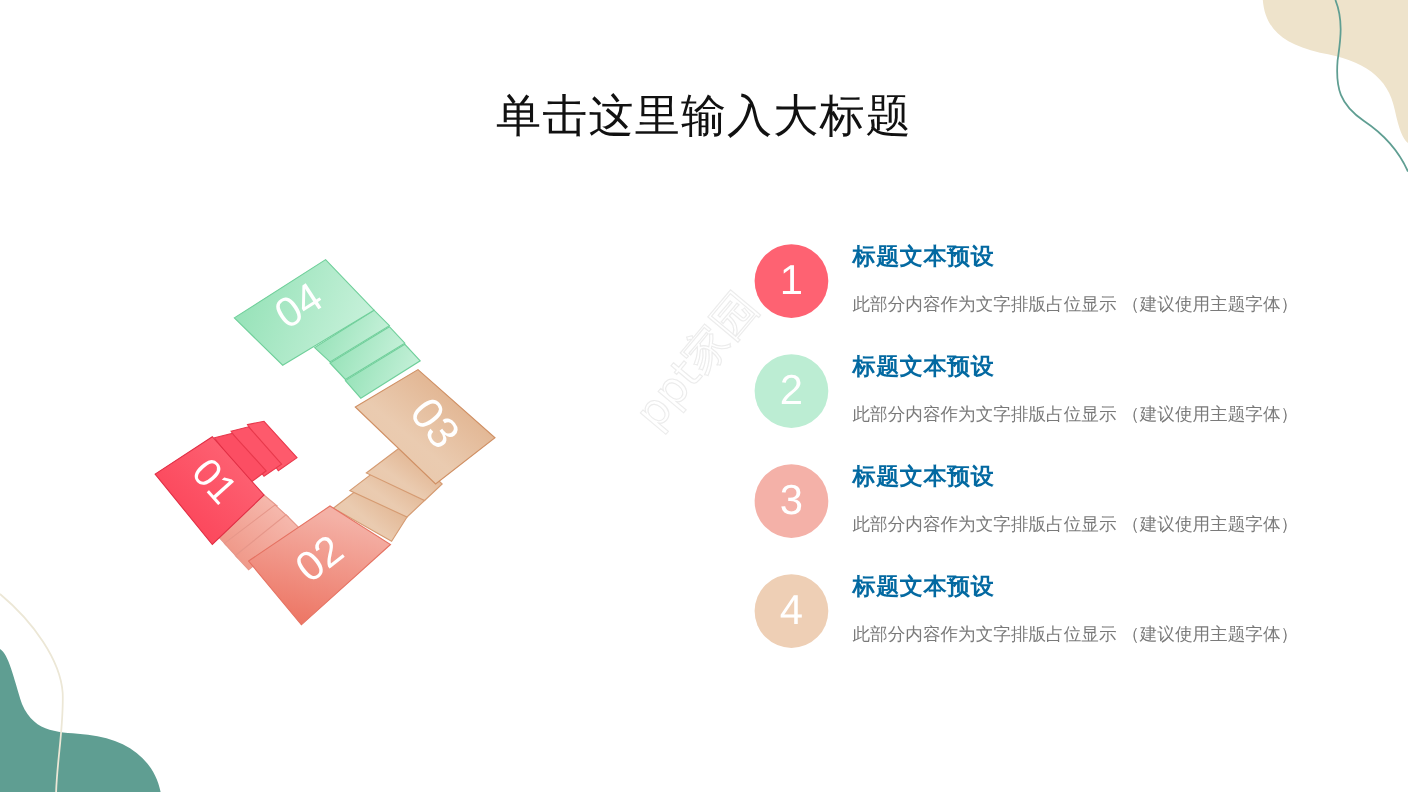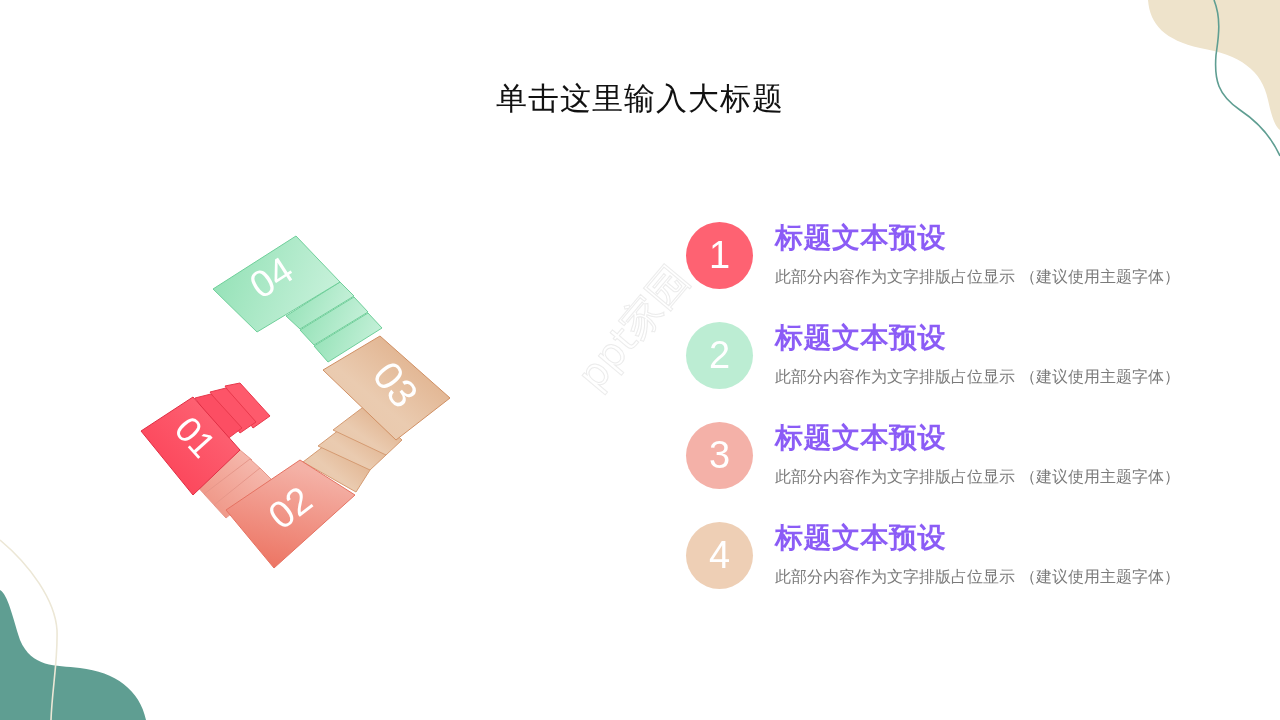--- a/index.html
+++ b/index.html
@@ -1,26 +1,26 @@
 <!DOCTYPE html>
 <html><head>
 <meta charset="utf-8">
 <style>
   html, body { margin:0; padding:0; }
   body { width:1280px; height:720px; position:relative; overflow:hidden; background:#ffffff;
          font-family:"DejaVu Sans","Liberation Sans",sans-serif; }
   .deco { position:absolute; }
   #title { position:absolute; left:0; width:1280px; top:78px; text-align:center;
-           font-size:31px; color:#111111; letter-spacing:1px; font-family:"DejaVu Sans",sans-serif; }
+           font-size:41px; color:#111111; letter-spacing:1px; font-family:"DejaVu Sans",sans-serif; }
   #stairs { position:absolute; left:0; top:0; }
   .item { position:absolute; left:686px; width:520px; height:70px; }
   .circle { position:absolute; left:0; top:0; width:67px; height:67px; border-radius:50%;
             color:#ffffff; font-size:38px; font-weight:300; text-align:center; line-height:67px;
             font-family:"Liberation Sans",sans-serif; }
-  .item-title { position:absolute; left:89px; top:-3px; font-size:28px; font-weight:bold; color:#8b5cf6;
+  .item-title { position:absolute; left:89px; top:-3px; font-size:21px; font-weight:bold; color:#0369a1;
                 font-family:"DejaVu Serif","Liberation Serif",serif; letter-spacing:0.5px; white-space:nowrap; }
   .item-desc { position:absolute; left:89px; top:45px; font-size:16px; color:#7a7a7a; white-space:nowrap;
                font-family:"DejaVu Sans",sans-serif; }
   #watermark { position:absolute; left:560px; top:300px; transform:rotate(-50deg); transform-origin:center;
                font-size:40px; color:#ffffff; opacity:0.9; -webkit-text-stroke:1px #eaeaea;
                font-family:"DejaVu Sans",sans-serif; }
 </style>
 </head>
 <body>
 

